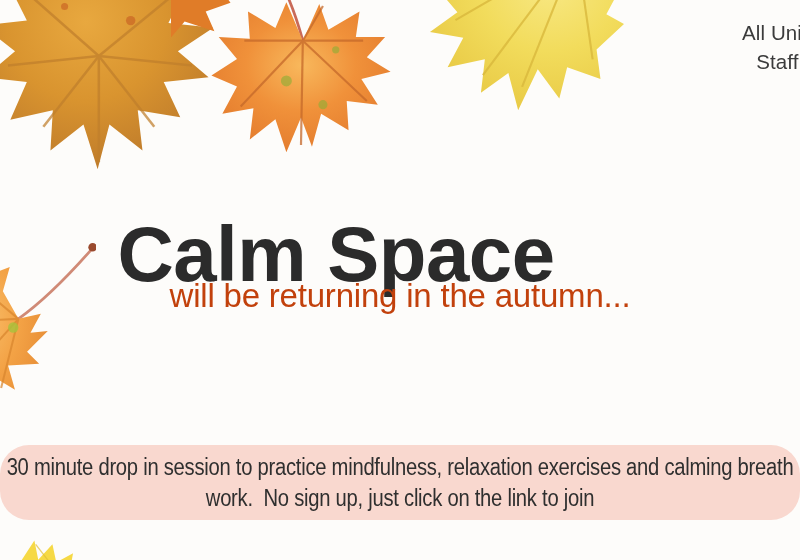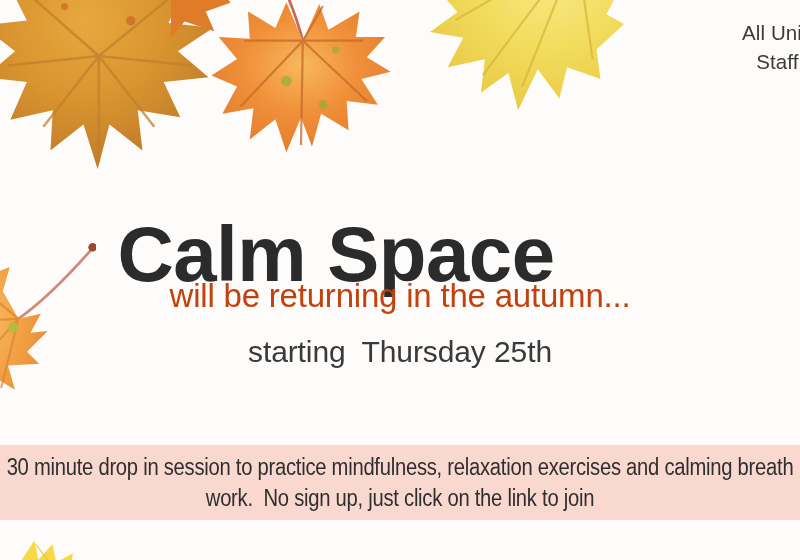--- a/index.html
+++ b/index.html
@@ -94,20 +94,21 @@
 
   
   #description-banner {
     position: absolute;
     left: 0;
     top: 445px;
     width: 800px;
     height: 75px;
     background: #f9d8cf;
     overflow: hidden;
+    border-radius: 29px;
   }
   #description-banner-text {
     position: absolute;
     top: 7px;
     left: 50%;
     transform: translateX(-50%);
     width: 940px;
     text-align: center;
     font-size: 23.5px;
     line-height: 1.32;
@@ -240,21 +241,20 @@
   <div id="audience-note">
     <span class="line line-1">All University</span>
     <span class="line line-2">Staff welcome</span>
   </div>
 
   <h1 id="poster-title">Calm Space</h1>
 
   <div id="poster-subtitle">will be returning in the autumn...</div>
 
   <div id="schedule-block">
-    <span class="line">starting  Thursday 25th</span>
   </div>
 
   <div id="description-banner">
     <div id="description-banner-text">
       <span class="line">30 minute drop in session to practice mindfulness, relaxation exercises and calming breath</span>
       <span class="line">work.  No sign up, just click on the link to join</span>
     </div>
   </div>
 
 </div>

